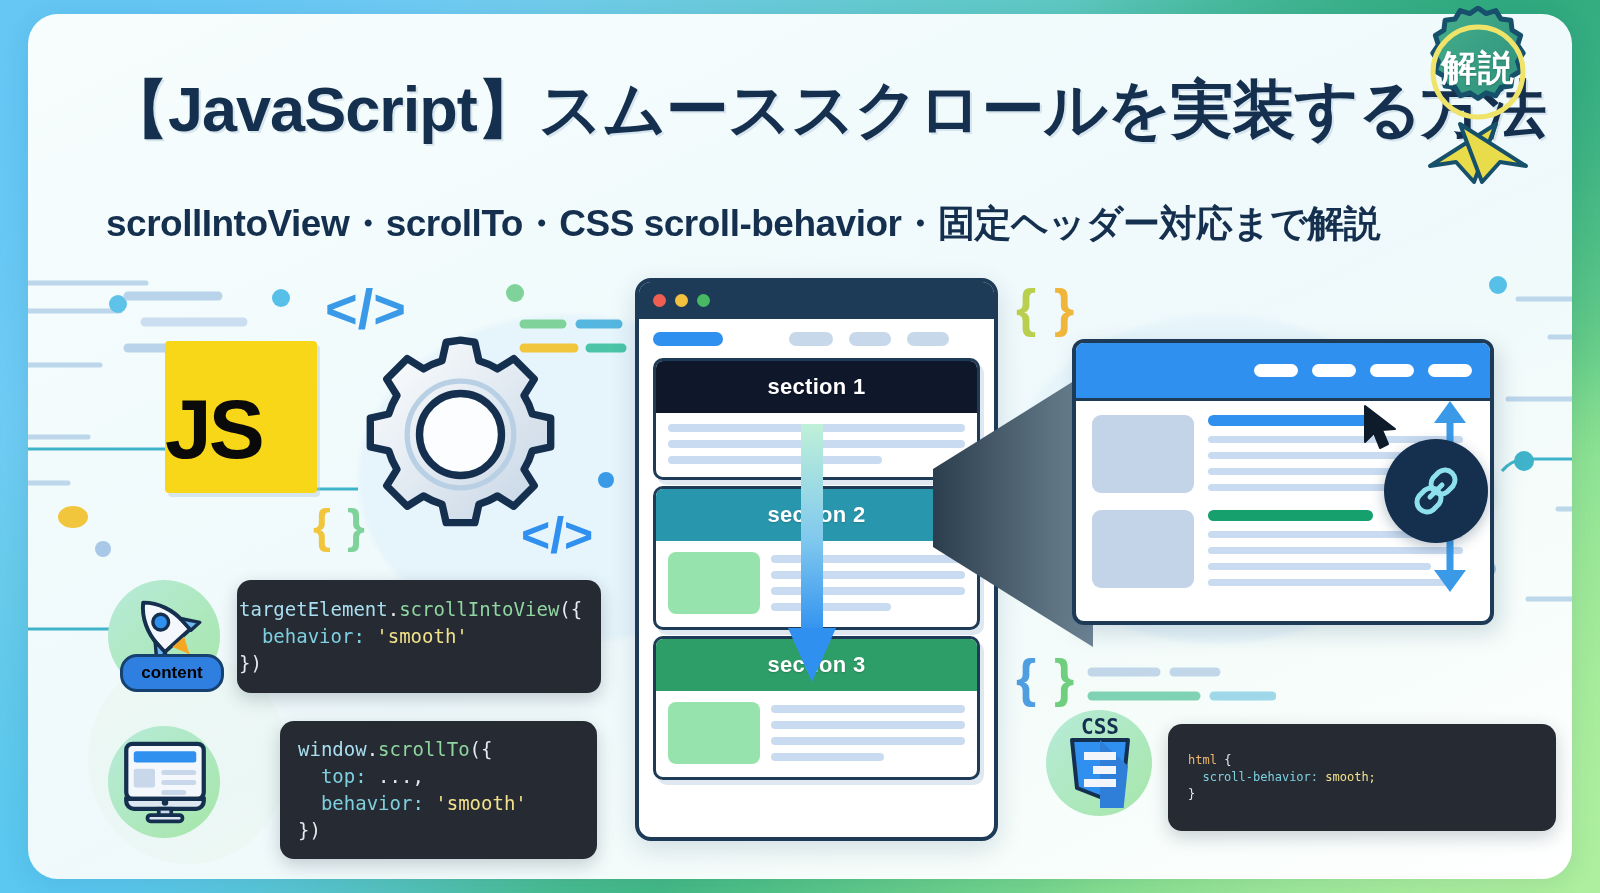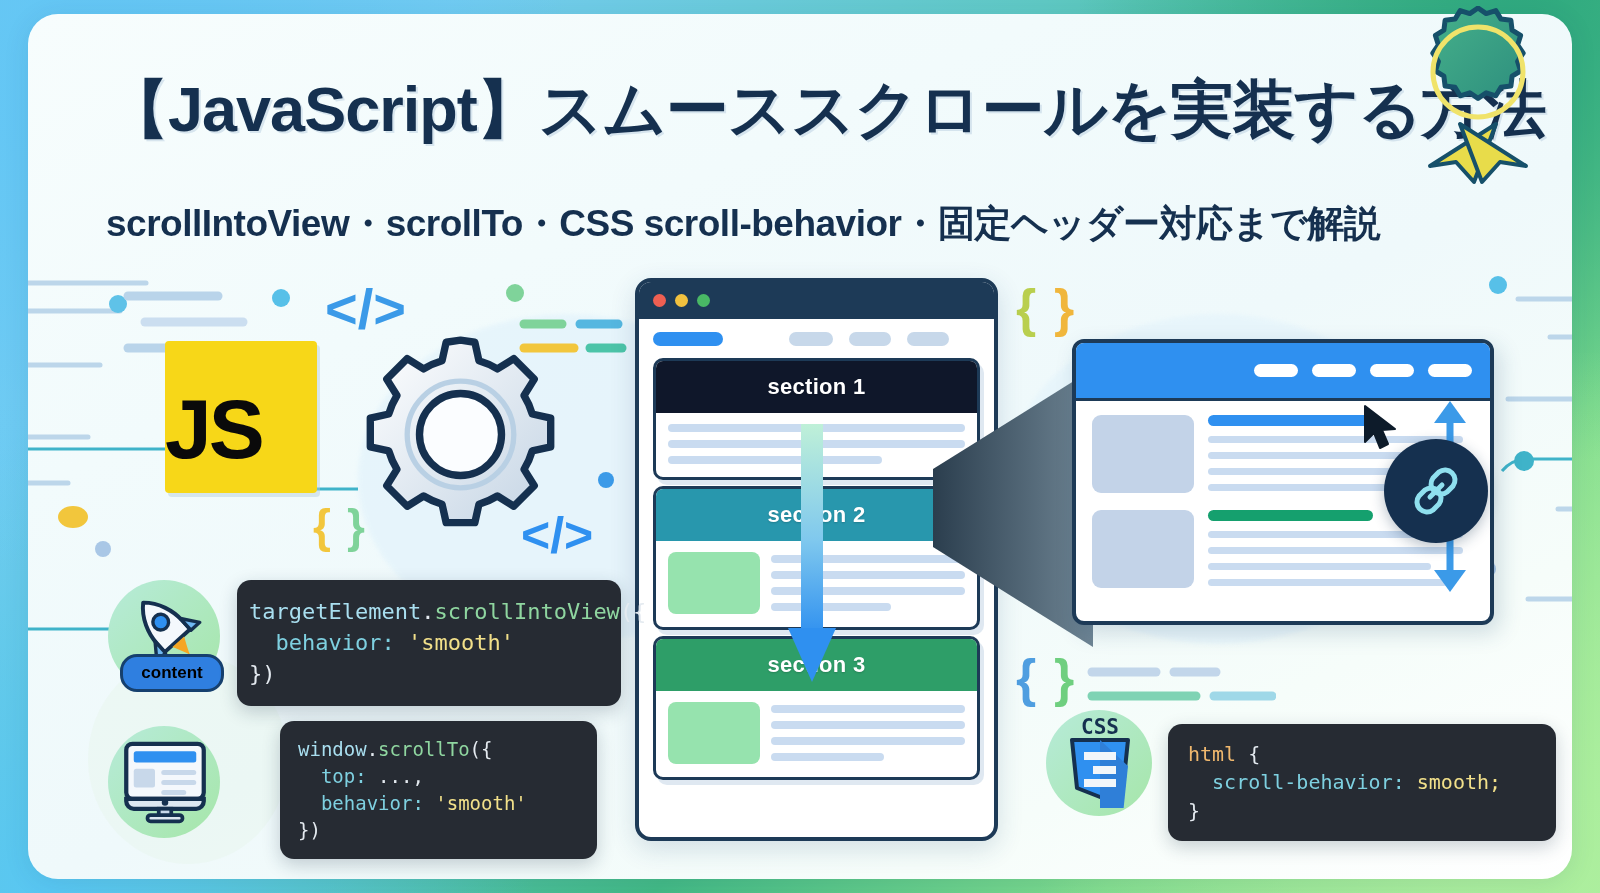--- a/index.html
+++ b/index.html
@@ -132,23 +132,23 @@
   .linkbadge{position:absolute;left:1356px;top:425px;width:104px;height:104px;border-radius:50%;background:#15304f;display:flex;align-items:center;justify-content:center;box-shadow:0 4px 14px rgba(20,50,80,.3);}
   .vertarrow{position:absolute;left:1402px;top:385px;width:40px;height:195px;}
 
   
   .code{
     position:absolute;background:#262b33;border-radius:14px;
     font-family:"DejaVu Sans Mono","Liberation Mono",monospace;
     color:#dfe6ee;box-shadow:0 6px 18px rgba(25,45,70,.22);
     white-space:pre;line-height:1.42;
   }
-  .code1{left:209px;top:566px;width:360px;padding:16px 12px;font-size:22px;}
+  .code1{left:209px;top:566px;width:360px;padding:16px 2px;font-size:19px;}
   .code2{left:209px;top:707px;width:281px;padding:15px 18px;font-size:19px;margin-left:43px;}
-  .code3{left:1140px;top:710px;width:348px;padding:16px 20px;font-size:20px;}
+  .code3{left:1140px;top:710px;width:348px;padding:28px 20px;font-size:12px;}
   .t-obj{color:#a9dff0;}
   .t-fn{color:#8fd6a0;}
   .t-key{color:#7ed0e0;}
   .t-str{color:#f2e08a;}
   .t-sel{color:#f0b86e;}
   .t-pun{color:#e4eaf0;}
 
   
   .iconcirc{position:absolute;border-radius:50%;background:linear-gradient(135deg,#b7ebd9,#a6e6a9);}
   .rocket-w{left:80px;top:566px;width:112px;height:112px;}
@@ -464,14 +464,15 @@
             <stop offset="100%" stop-color="#2e8f7e"></stop>
         </linearGradient>
       </defs>
       <path d="M92 118 L70 176 L52 156 L26 160 Z" fill="#e8dc4a" stroke="#16506a" stroke-width="4" stroke-linejoin="round"></path>
       <path d="M56 118 L78 176 L96 156 L122 160 Z" fill="#e8dc4a" stroke="#16506a" stroke-width="4" stroke-linejoin="round"></path>
       <g transform="translate(74,66)">
         <path d="M0 -64 l8.2 5.6 9.6 -3 5.2 8.5 9.9 1.2 1.2 9.9 8.5 5.2 -3 9.6 5.6 8.2 -5.6 8.2 3 9.6 -8.5 5.2 -1.2 9.9 -9.9 1.2 -5.2 8.5 -9.6 -3 -8.2 5.6 -8.2 -5.6 -9.6 3 -5.2 -8.5 -9.9 -1.2 -1.2 -9.9 -8.5 -5.2 3 -9.6 -5.6 -8.2 5.6 -8.2 -3 -9.6 8.5 -5.2 1.2 -9.9 9.9 -1.2 5.2 -8.5 9.6 3 z" fill="url(#rg)" stroke="#16506a" stroke-width="5" stroke-linejoin="round"></path>
         <circle cx="0" cy="0" r="45" fill="none" stroke="#f0e36a" stroke-width="5"></circle>
       </g>
     </svg>
+    <div class="rb-text" style="left:0;top:38px;width:148px;">解説</div>
   </div>
 </div>
 
 </body></html>

